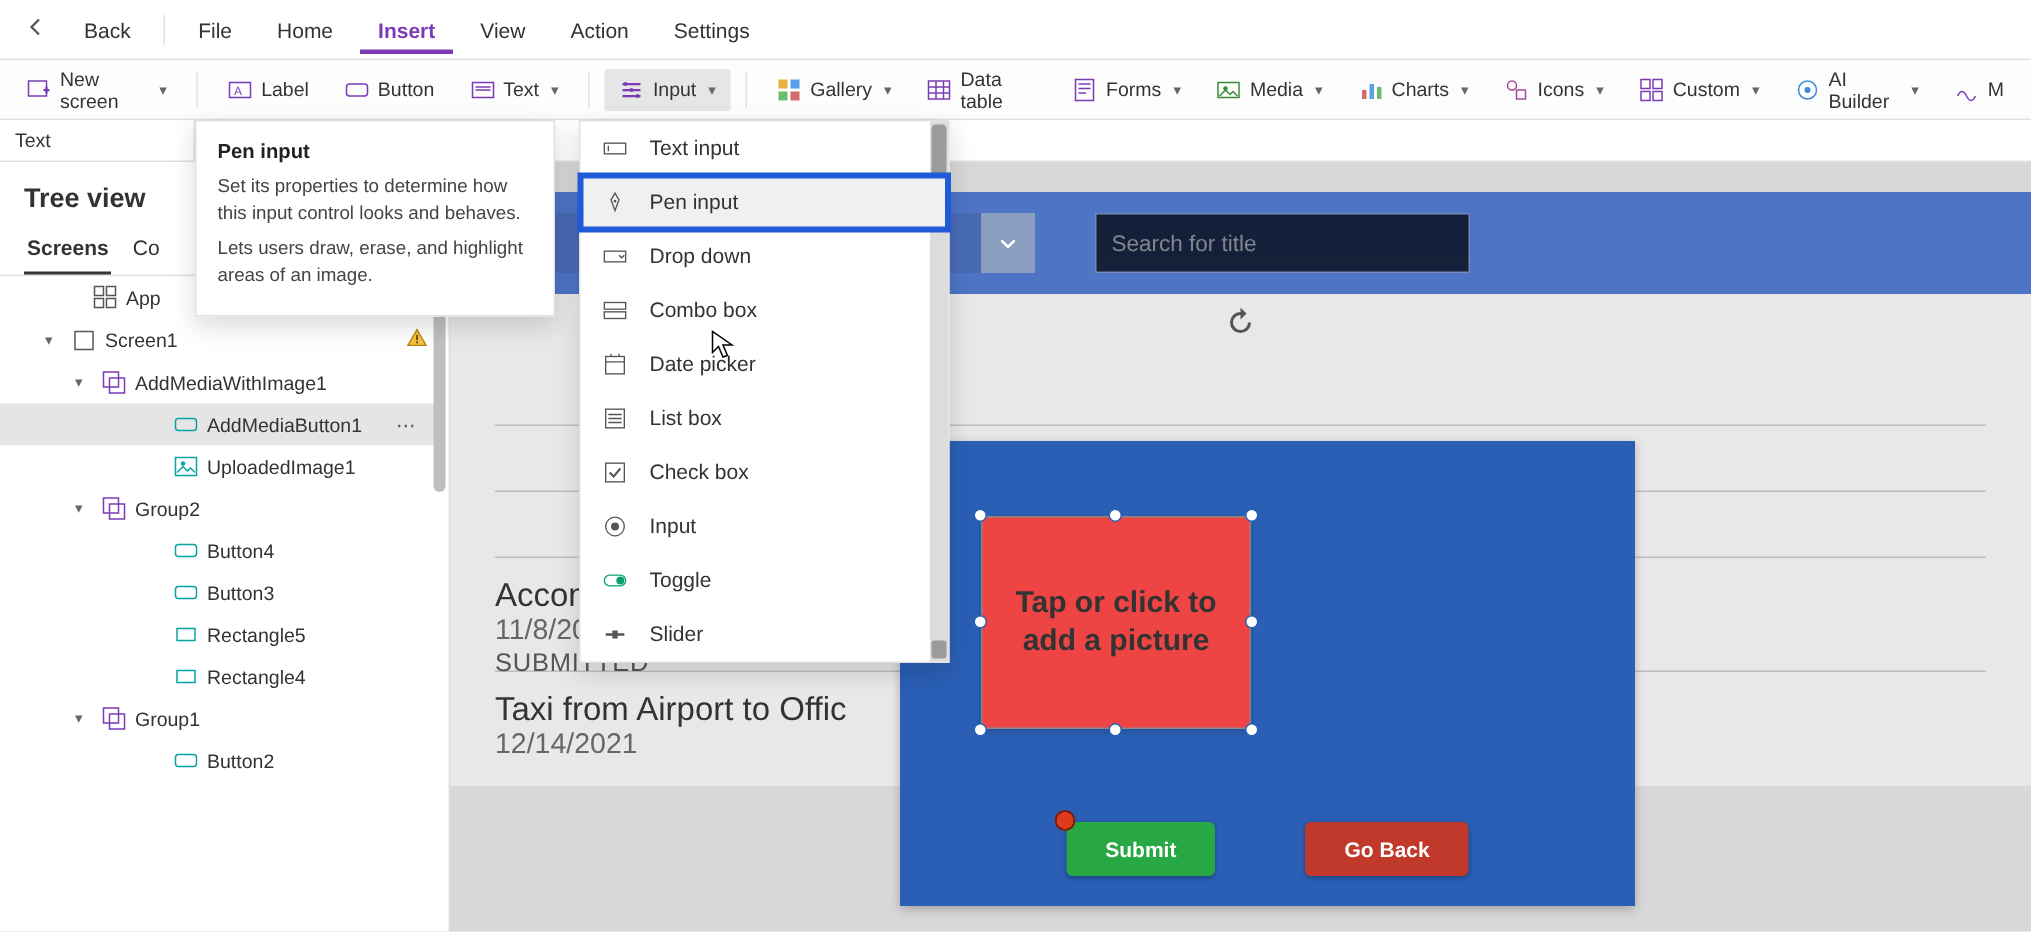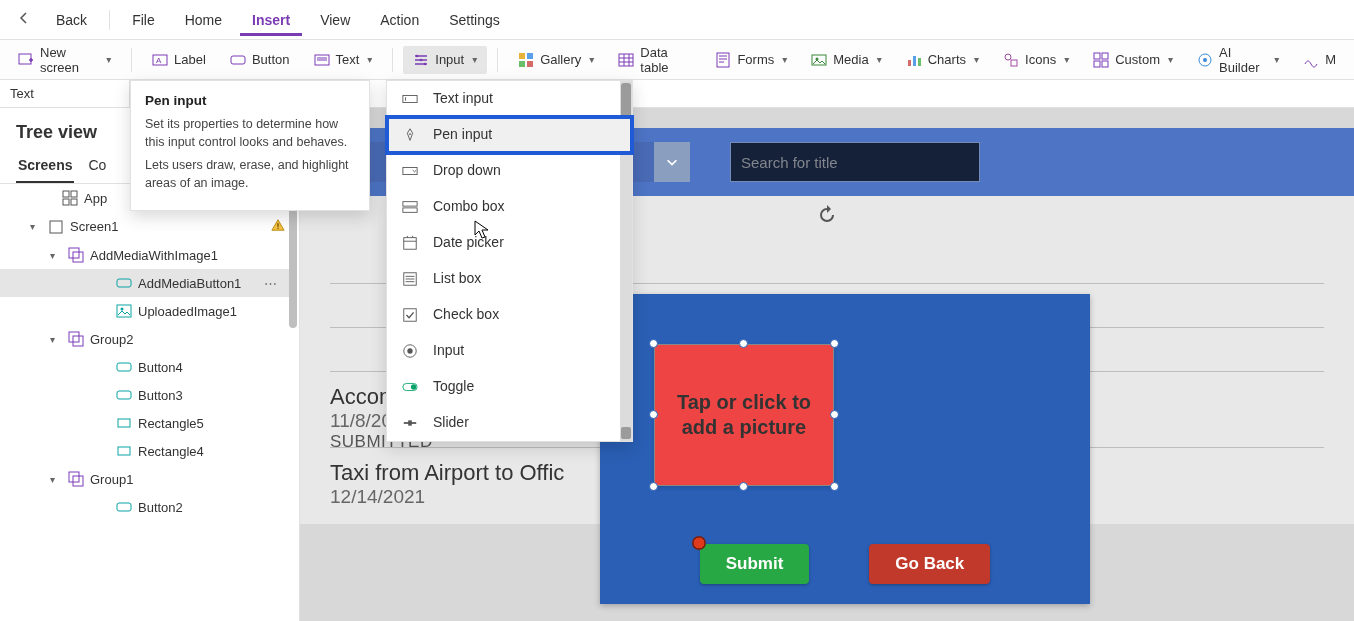--- a/index.html
+++ b/index.html
@@ -225,21 +225,21 @@
   .h-tl{top:-5px;left:-5px}.h-tr{top:-5px;right:-5px}.h-bl{bottom:-5px;left:-5px}.h-br{bottom:-5px;right:-5px}
   .h-t{top:-5px;left:calc(50% - 5px)}.h-b{bottom:-5px;left:calc(50% - 5px)}
   .h-l{left:-5px;top:calc(50% - 5px)}.h-r{right:-5px;top:calc(50% - 5px)}
 
   .panel-buttons {
     position:absolute; bottom:20px; left:0; right:0;
     display:flex; justify-content:center; gap:60px;
   }
   .panel-buttons .btn {
     padding: 10px 26px;
-    font-size:17px; font-weight:600; border-radius:4px;
+    font-size:14px; font-weight:600; border-radius:4px;
     color:#fff; border:none;
     box-shadow: 0 1px 3px rgba(0,0,0,.3);
   }
   .btn.submit { background: var(--submit); position:relative; }
   .btn.goback { background: var(--goback); }
   .btn.submit::before{
     content:""; position:absolute; left:-8px; top:-8px;
     width:14px; height:14px; border-radius:50%;
     background: radial-gradient(circle,#e03a1c 0 55%,#7a1f0e 56% 100%);
   }

